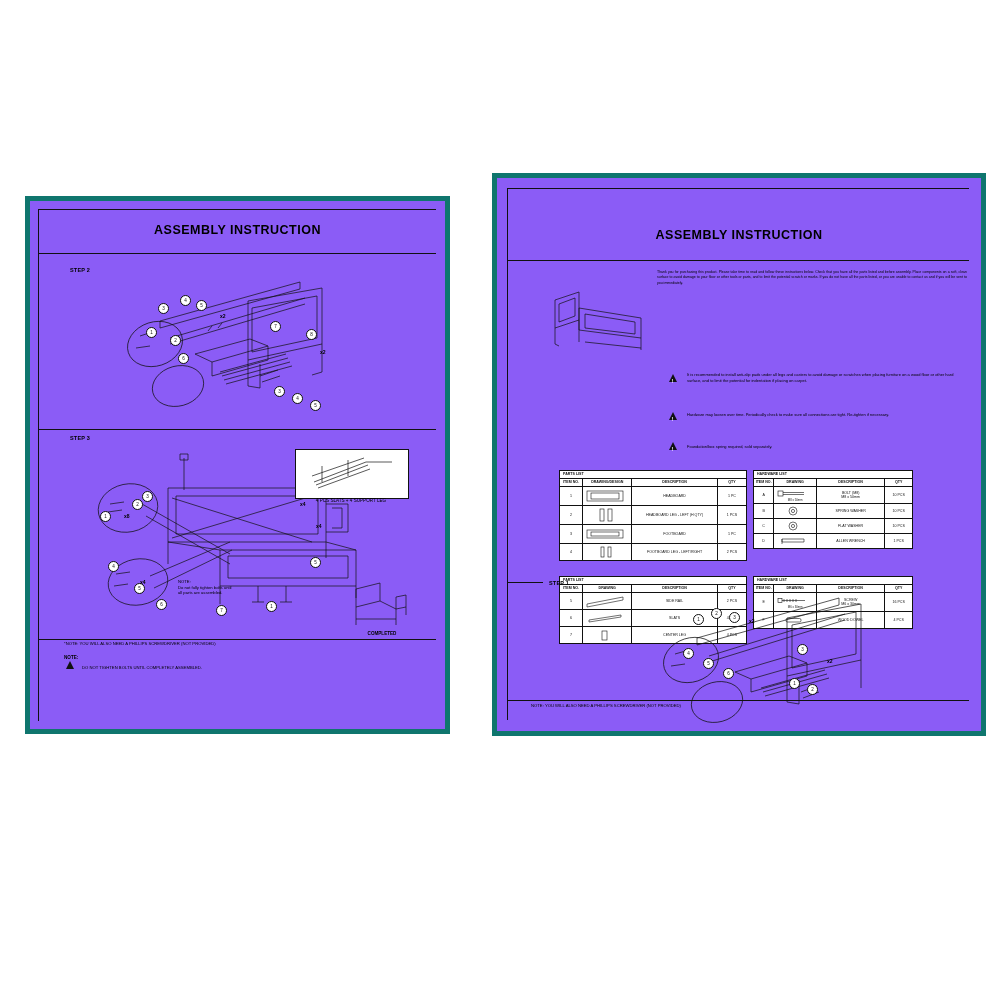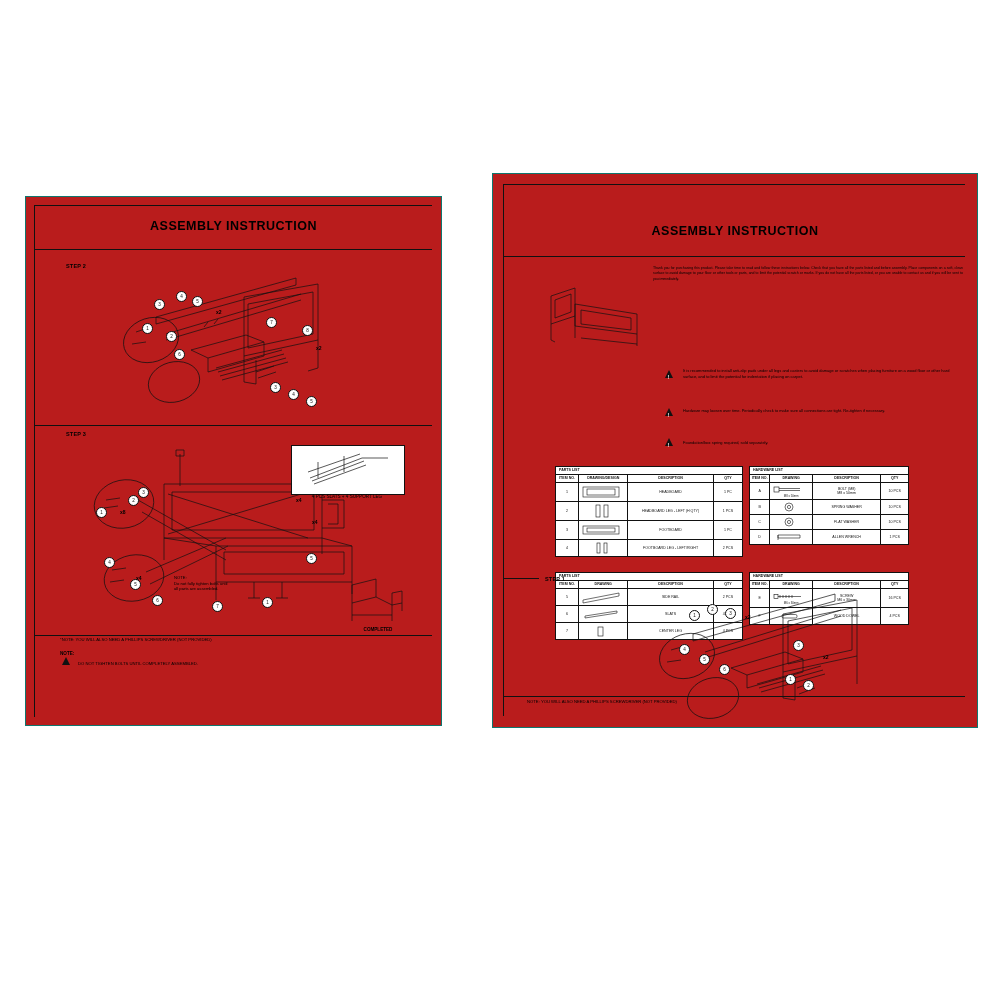--- a/index.html
+++ b/index.html
@@ -1,20 +1,20 @@
 <!DOCTYPE html>
 <html><head>
 <meta charset="utf-8">
 <style>
   html,body{margin:0;padding:0;background:#ffffff;}
   body{width:1000px;height:1000px;font-family:"Liberation Sans",sans-serif;color:#000;}
   .page{position:relative;width:1000px;height:1000px;overflow:hidden;background:#fff;}
 
   
-  .sheet{position:absolute;background:#b91c1c;border:1px solid #0f766e;}
+  .sheet{position:absolute;background:#8b5cf6;border:5px solid #0f766e;}
   .sheet-left{left:25px;top:196px;width:415px;height:528px;}
   .sheet-right{left:492px;top:173px;width:484px;height:553px;}
 
   .title{position:absolute;width:100%;text-align:center;font-weight:bold;letter-spacing:.5px;}
   .title-left{top:22px;font-size:12.5px;}
   .title-right{top:50px;font-size:12.5px;}
 
   .hr{position:absolute;height:1px;background:#111;}
   .vr{position:absolute;width:1px;background:#111;}
 

